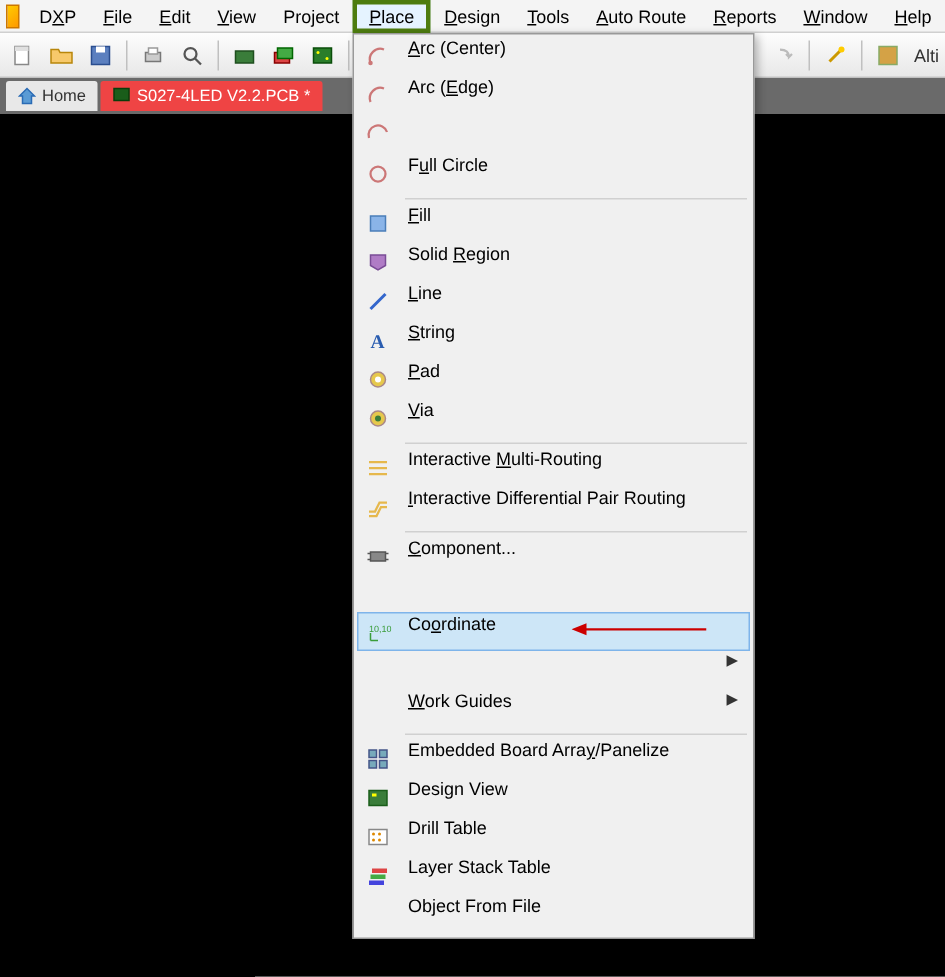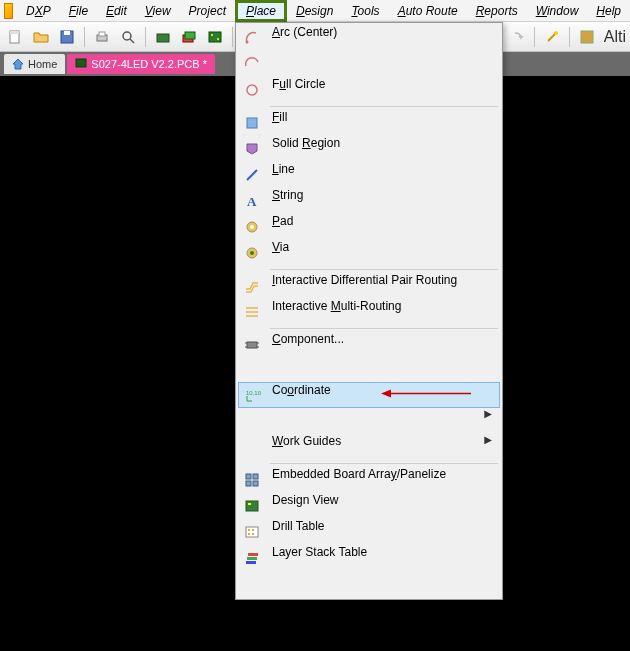--- a/index.html
+++ b/index.html
@@ -14,21 +14,20 @@
   }
   .menubar {
     display: flex;
     align-items: center;
     height: 22px;
     background: #f4f4f4;
     border-bottom: 1px solid #d0d0d0;
     padding-left: 4px;
     position: relative;
     z-index: 5;
-    font-style: italic;
   }
   .app-icon {
     width: 16px; height: 16px;
     background: linear-gradient(135deg,#ffcc00,#ff9900);
     border: 1px solid #cc7700;
     margin-right: 4px;
   }
   .menu-item {
     padding: 2px 9px;
     color: #000;
@@ -75,21 +74,21 @@
   }
   .tab {
     display:flex; align-items:center;
     height:20px;
     padding:0 8px;
     font-size:11px;
     gap:4px;
     border-radius:2px 2px 0 0;
   }
   .tab.home { background:#e8e8e8; color:#333;}
-  .tab.file { background:#ec4899; color:#fff;justify-content:space-between;}
+  .tab.file { background:#ef4444; color:#fff;justify-content:space-between;}
   .home-icon {
     width:12px;height:12px;
     display:inline-block;
   }
   .canvas {
     width:100%;
     height: calc(651px - 22px - 30px - 24px);
     background:#000;
   }
   
@@ -141,21 +140,21 @@
   }
   .callout-arrow {
     position:absolute;
     right:28px;
     top:50%;
     transform:translateY(-50%);
     pointer-events:none;
   }
   
   .ico { width:16px; height:16px; display:block; }
-  .alti-label { font-size:16px; color:#333; padding-left:2px;}
+  .alti-label { font-size:12px; color:#333; padding-left:2px;}
 </style>
 </head>
 <body>
 
 <div class="menubar">
   <div class="app-icon"></div>
 
 <div class="menu-item">D<u>X</u>P</div>
     <div class="menu-item"><u>F</u>ile</div>
     <div class="menu-item"><u>E</u>dit</div>
@@ -283,20 +282,28 @@
         <svg class="ico" viewBox="0 0 16 16">
           <path d="M3 12 A7 7 0 0 1 12 3" fill="none" stroke="#c77" stroke-width="1.5"></path>
           <circle cx="3" cy="12" r="1.5" fill="#c77"></circle>
         </svg>
       </span>
       <span class="dd-label"><u>A</u>rc (Center)</span>
     </div>
     <div class="dd-item">
       <span class="dd-icon-col">
         <svg class="ico" viewBox="0 0 16 16">
+          <path d="M3 12 A7 7 0 0 1 12 3" fill="none" stroke="#c77" stroke-width="1.5"></path>
+        </svg>
+      </span>
+      <span class="dd-label">Arc (<u>E</u>dge)</span>
+    </div>
+    <div class="dd-item">
+      <span class="dd-icon-col">
+        <svg class="ico" viewBox="0 0 16 16">
           <path d="M2 10 A6 6 0 0 1 14 6" fill="none" stroke="#c77" stroke-width="1.5"></path>
         </svg>
       </span>
     </div>
     <div class="dd-item">
       <span class="dd-icon-col">
         <svg class="ico" viewBox="0 0 16 16">
           <circle cx="8" cy="8" r="5" fill="none" stroke="#c77" stroke-width="1.5"></circle>
         </svg>
       </span>
@@ -350,32 +357,32 @@
           <circle cx="8" cy="8" r="5" fill="#e6c84c" stroke="#a88"></circle>
           <circle cx="8" cy="8" r="2" fill="#3a7d3a"></circle>
         </svg>
       </span>
       <span class="dd-label"><u>V</u>ia</span>
     </div>
     <div class="dd-sep"></div>
     <div class="dd-item">
       <span class="dd-icon-col">
         <svg class="ico" viewBox="0 0 16 16">
+          <path d="M2 4 L14 4 M2 8 L14 8 M2 12 L14 12" fill="none" stroke="#e6b84c" stroke-width="1.5"></path>
+        </svg>
+      </span>
+      <span class="dd-label">Interactive <u>M</u>ulti-Routing</span>
+    </div>
+    <div class="dd-item">
+      <span class="dd-icon-col">
+        <svg class="ico" viewBox="0 0 16 16">
           <path d="M2 11 L6 11 L9 5 L14 5 M2 14 L7 14 L10 8 L14 8" fill="none" stroke="#e6b84c" stroke-width="1.5"></path>
         </svg>
       </span>
       <span class="dd-label"><u>I</u>nteractive Differential Pair Routing</span>
-    </div>
-    <div class="dd-item">
-      <span class="dd-icon-col">
-        <svg class="ico" viewBox="0 0 16 16">
-          <path d="M2 4 L14 4 M2 8 L14 8 M2 12 L14 12" fill="none" stroke="#e6b84c" stroke-width="1.5"></path>
-        </svg>
-      </span>
-      <span class="dd-label">Interactive <u>M</u>ulti-Routing</span>
     </div>
     <div class="dd-sep"></div>
     <div class="dd-item">
       <span class="dd-icon-col">
         <svg class="ico" viewBox="0 0 16 16">
           <rect x="3" y="5" width="10" height="6" fill="#888" stroke="#555"></rect>
           <line x1="3" y1="6" x2="1" y2="6" stroke="#555"></line>
           <line x1="3" y1="10" x2="1" y2="10" stroke="#555"></line>
           <line x1="13" y1="6" x2="15" y2="6" stroke="#555"></line>
           <line x1="13" y1="10" x2="15" y2="10" stroke="#555"></line>
@@ -444,14 +451,15 @@
         <svg class="ico" viewBox="0 0 16 16">
           <rect x="4" y="3" width="10" height="3" fill="#d44"></rect>
           <rect x="3" y="7" width="10" height="3" fill="#4a4"></rect>
           <rect x="2" y="11" width="10" height="3" fill="#44d"></rect>
         </svg>
       </span>
       <span class="dd-label">Layer Stack Table</span>
     </div>
     <div class="dd-item">
       <span class="dd-icon-col"></span>
+      <span class="dd-label">Object From File</span>
     </div>
   </div>
 
 </body></html>

